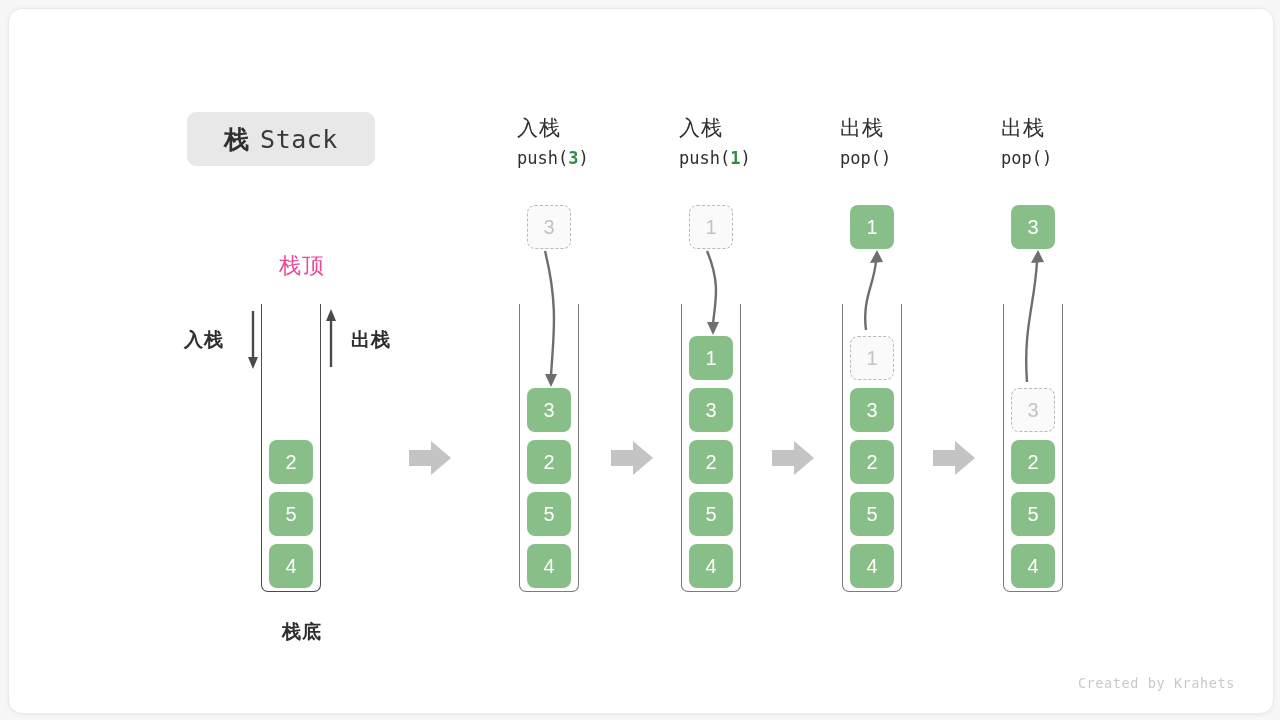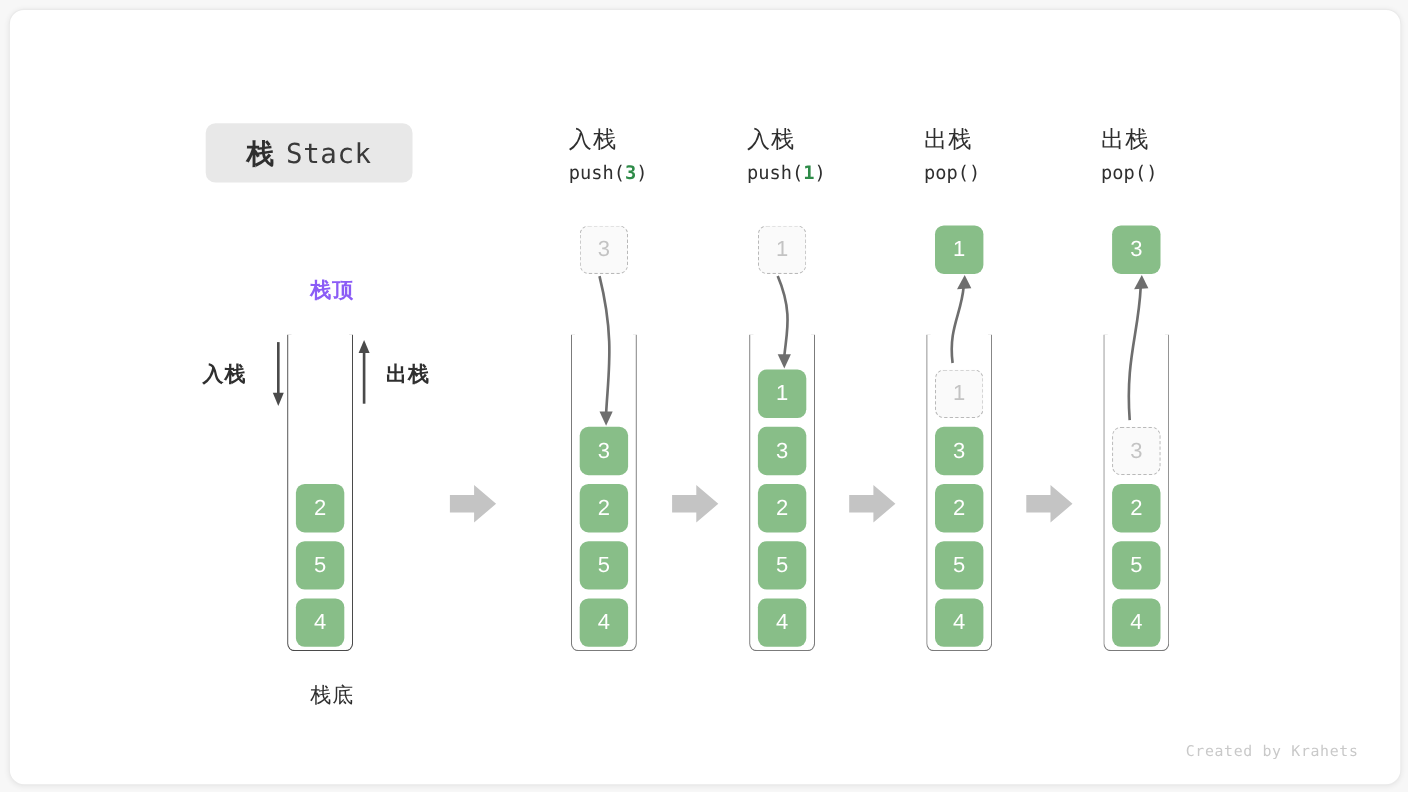--- a/index.html
+++ b/index.html
@@ -155,32 +155,32 @@
     pointer-events: none;
   }
 
   
   #main-stack { position: absolute; left: 178px; top: 0; width: 230px; height: 704px; }
   #label-top {
     position: absolute;
     left: 0; top: 242px;
     width: 230px;
     text-align: center;
-    font-size: 19px;
-    font-weight: bold;
-    color: #8b5cf6;
+    font-size: 22px;
+    font-weight: normal;
+    color: #ec4899;
     letter-spacing: 1px;
   }
   #label-bottom {
     position: absolute;
     left: 0; top: 610px;
     width: 230px;
     text-align: center;
     font-size: 19px;
-    font-weight: normal;
+    font-weight: bold;
     color: #2f2f2f;
     letter-spacing: 1px;
   }
   #main-tube {
     position: absolute;
     left: 74px;
     top: 295px;
     width: 60px;
     height: 288px;
     border-left: 1.6px solid #4a4a4a;

